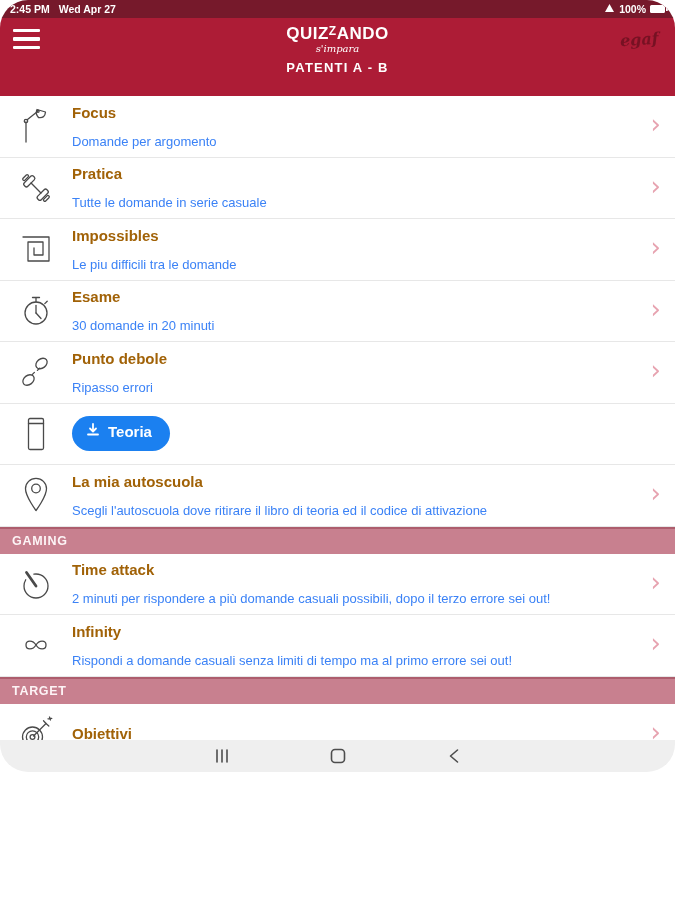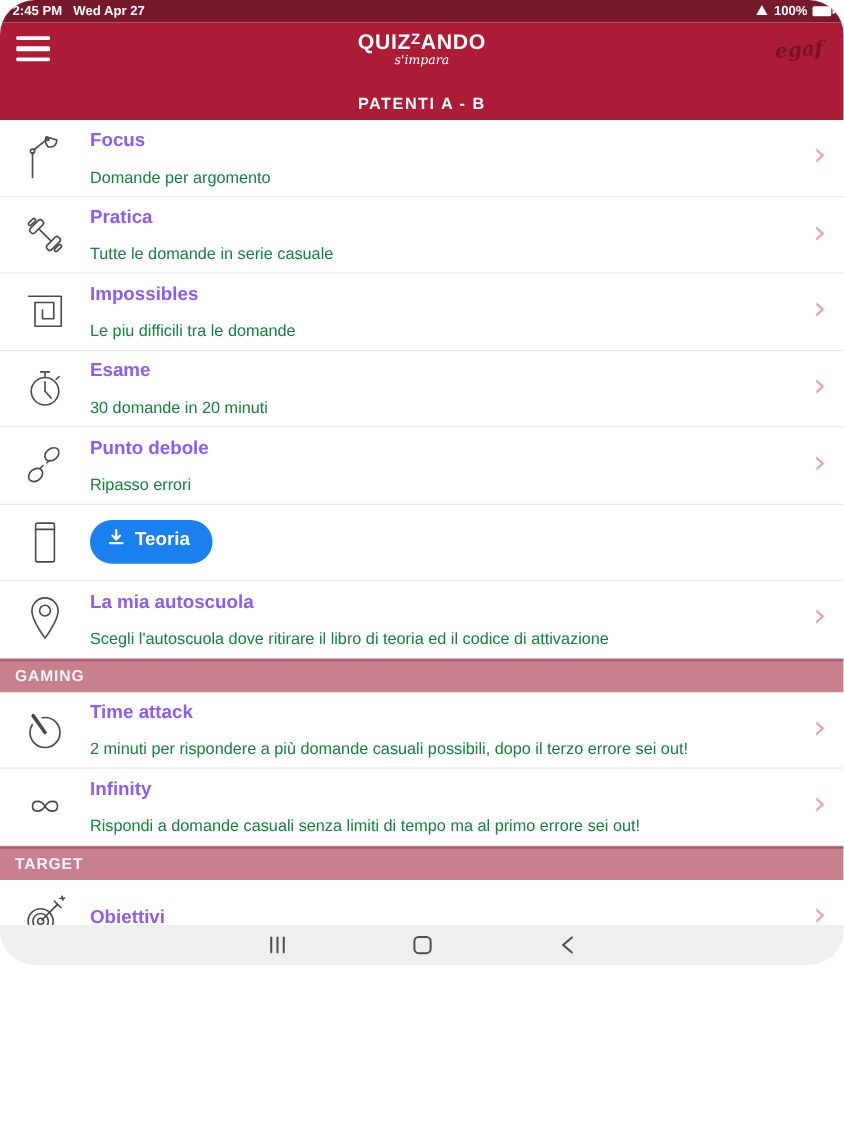--- a/index.html
+++ b/index.html
@@ -18,35 +18,35 @@
   
   .app-header { height:78px; background:#ad1c36; color:#ffffff; position:relative; }
   .hamburger { position:absolute; left:13px; top:11px; width:27px; height:20px; display:flex; flex-direction:column; justify-content:space-between; cursor:pointer; }
   .hamburger span { display:block; height:3.2px; background:#ffffff; border-radius:1px; }
   .logo-block { position:absolute; left:0; right:0; top:7px; text-align:center; line-height:1; }
   .logo-main { font-size:17px; font-weight:bold; letter-spacing:.5px; }
   .logo-sup { font-size:12px; vertical-align:4px; font-weight:bold; }
   .logo-tagline { font-family:"DejaVu Serif", serif; font-style:italic; font-size:10px; margin-top:2px;text-align:center; }
   .partner-logo { position:absolute; right:16px; top:12px; font-family:"DejaVu Serif", serif; font-style:italic;
     font-weight:bold; font-size:16px; color:#6e1020; opacity:.85; transform:rotate(-4deg); }
-  .header-subtitle { position:absolute; left:0; right:0; top:57px; text-align:center; font-size:13px;
+  .header-subtitle { position:absolute; left:0; right:0; top:42px; text-align:center; font-size:13px;
     font-weight:bold; letter-spacing:1.2px; }
 
   
   .section-bar { height:27px; background:#c8808f; border-top:2px solid rgba(122,28,46,.35);
     color:#fdf4f6; font-size:12.5px; font-weight:bold; letter-spacing:.7px; display:flex; align-items:center; padding-left:12px; }
 
   
   .row { height:61.5px; background:#ffffff; display:flex; align-items:center;
     padding:0 14px 0 12px; border-bottom:1px solid #e7e7e7; cursor:pointer; }
   .icon-box { width:48px; flex:none; display:flex; align-items:center; justify-content:center; }
   .icon-box svg { stroke:#4a4a4a; fill:none; stroke-width:1.3; stroke-linecap:round; stroke-linejoin:round; }
   .texts { flex:1; padding-left:12px; min-width:0; }
-  .title { font-size:15px; font-weight:bold; color:#8b5cf6; }
-  .subtitle { font-size:13px; color:#15803d; margin-top:13px; white-space:nowrap; }
+  .title { font-size:15px; font-weight:bold; color:#a16207; }
+  .subtitle { font-size:13px; color:#3b82f6; margin-top:13px; white-space:nowrap; }
   .chevron { flex:none; font-size:26px; line-height:1; color:#e7a3b0; font-family:"DejaVu Sans", sans-serif; padding-bottom:4px; }
 
   .teoria-btn { margin-left:12px; background:#1b80f0; color:#ffffff; border:none; border-radius:18px;
     height:35px; padding:0 18px 4px 13px; font-size:15px; font-weight:bold; display:flex; align-items:center; gap:7px;
     font-family:"Liberation Sans", sans-serif; cursor:pointer; }
   .teoria-btn svg { stroke:#ffffff; fill:none; stroke-width:1.8; stroke-linecap:round; stroke-linejoin:round; }
 
   
   .nav-bar { position:absolute; left:0; bottom:0; width:675px; height:32px; background:#efefef;
     display:flex; align-items:center; justify-content:center; gap:86px; }

